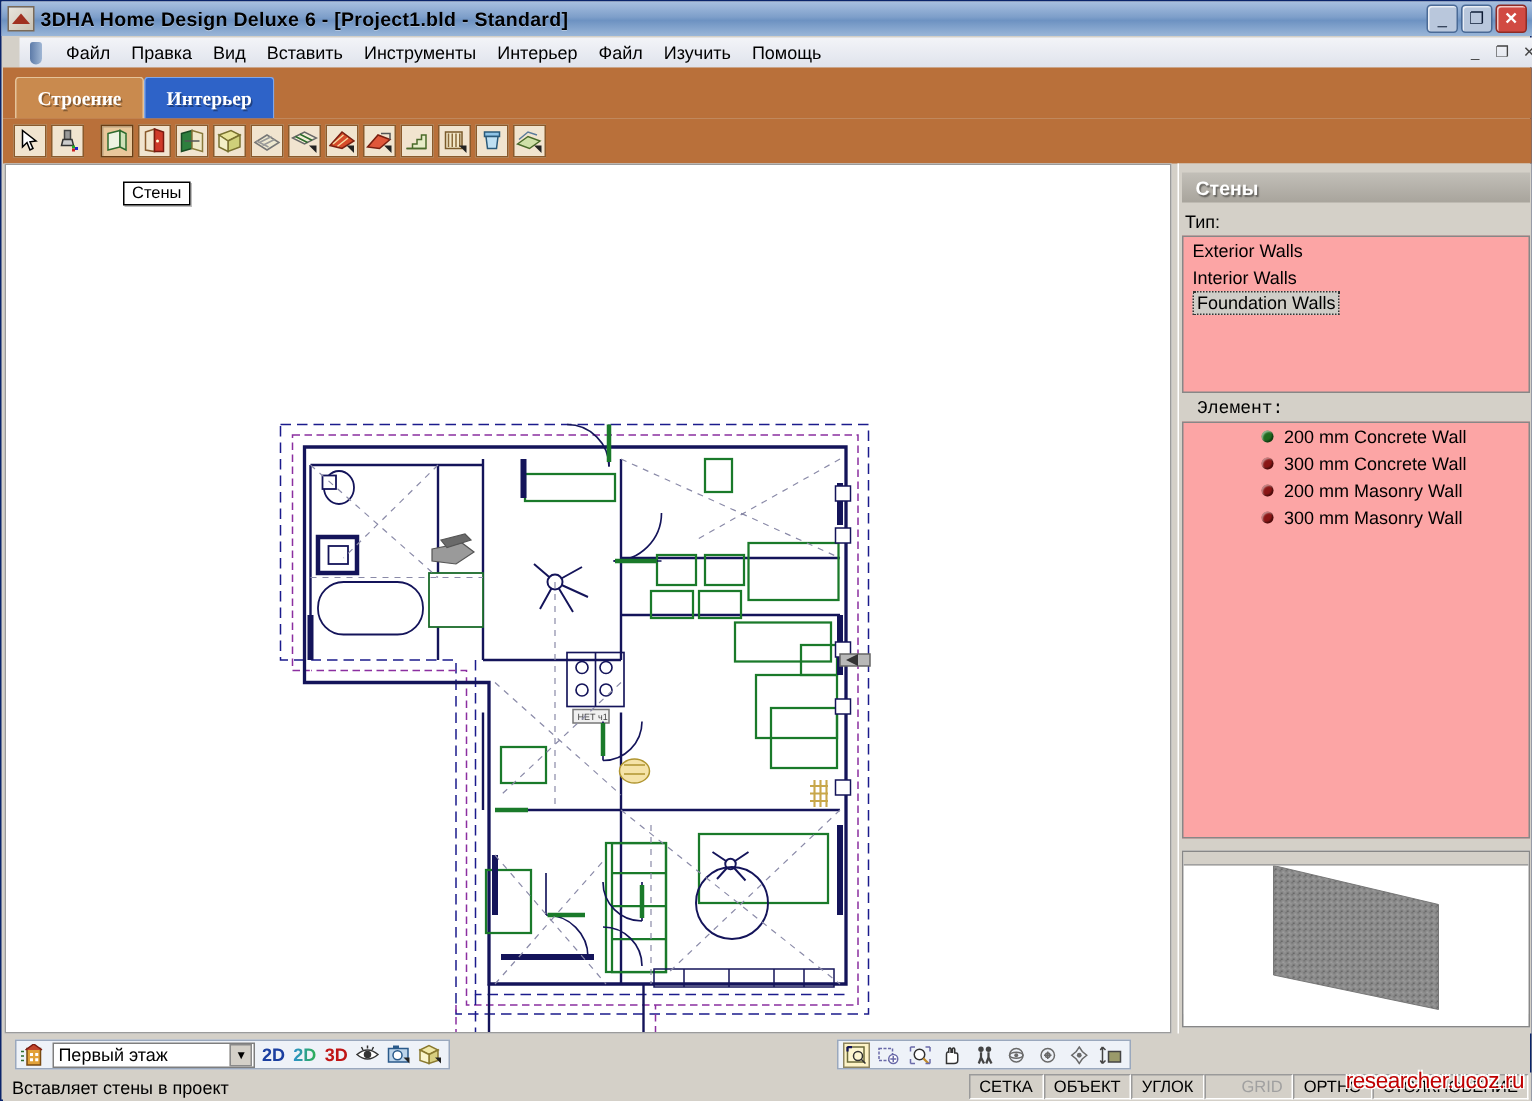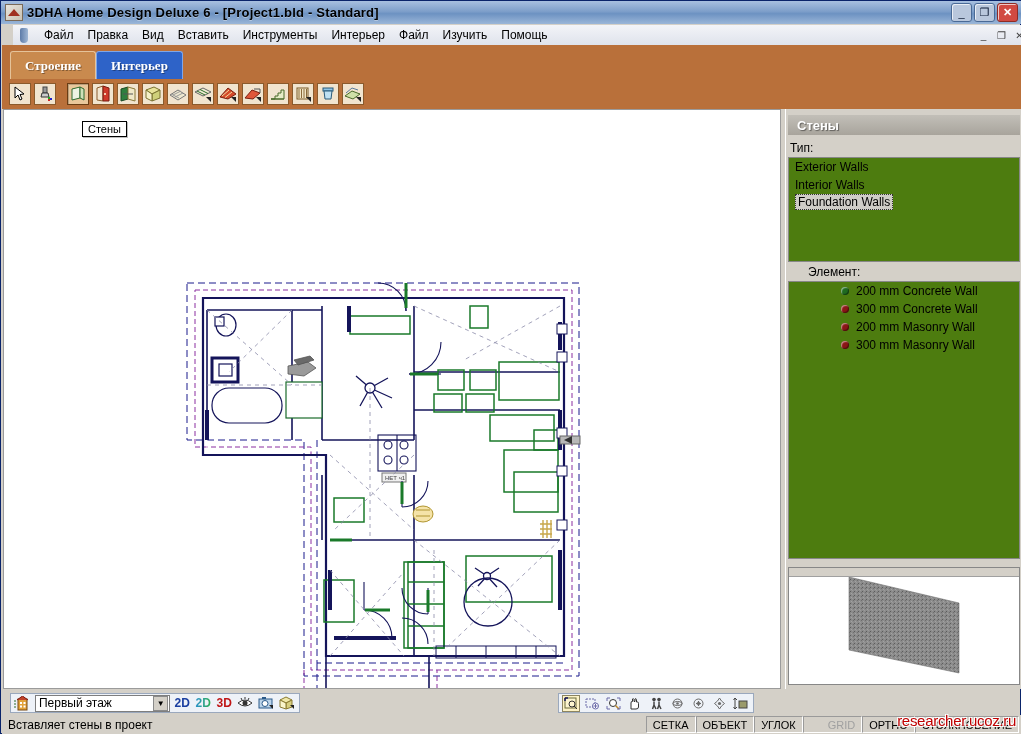--- a/index.html
+++ b/index.html
@@ -56,21 +56,21 @@
   .tooltip{position:absolute;left:78px;top:11px;background:#fff;border:1px solid #000;
     padding:1px 5px;font-size:11px;color:#000;z-index:9;box-shadow:1px 1px 0 rgba(0,0,0,.25);}
 
   
   .rpanel{position:absolute;left:784px;top:108px;width:236px;height:580px;background:#d4d0c8;box-sizing:border-box;
     border-left:1px solid #fff;}
   .rhead{position:absolute;left:2px;top:6px;width:232px;height:20px;
     background:linear-gradient(180deg,#c2bfb8,#a8a49c);display:flex;align-items:center;padding-left:9px;box-sizing:border-box;}
   .rhead span{font-size:13px;font-weight:bold;color:#fff;text-shadow:1px 1px 1px rgba(0,0,0,.45);}
   .rlabel{position:absolute;font-size:12px;color:#000;}
-  .rlist{position:absolute;background:#4d7c0f;border:1px solid #878787;box-sizing:border-box;overflow:hidden;}
+  .rlist{position:absolute;background:#fca5a5;border:1px solid #878787;box-sizing:border-box;overflow:hidden;}
   .rlist .it{padding:2px 6px;font-size:12px;color:#000;white-space:nowrap;}
   .rlist .it.sel{background:#cfcdc7;border:1px dotted #333;display:inline-block;margin-left:4px;padding:0 2px;}
   .elist .it{display:flex;align-items:center;gap:7px;padding:2px 8px;font-size:12px;margin-left:44px;}
   .dot{width:8px;height:8px;border-radius:50%;flex:0 0 auto;
     box-shadow:inset -1px -1px 1px rgba(0,0,0,.45),inset 1px 1px 1px rgba(255,255,255,.5);}
   .preview{position:absolute;left:2px;top:458px;width:232px;height:118px;background:#fff;border:1px solid #878787;box-sizing:border-box;overflow:hidden;}
   .pvsb{position:absolute;left:0;top:0;right:0;height:9px;background:#d4d0c8;border-bottom:1px solid #a0a0a0;box-sizing:border-box;}
 
   
   .botbar{position:absolute;left:1px;top:690px;width:869px;height:24px;background:#d4d0c8;box-sizing:border-box;}
@@ -413,21 +413,21 @@
   <div class="rpanel">
     <div class="rhead">
       <span>Стены</span>
     </div>
     <div class="rlabel" style="left:4px;top:32px;">Тип:</div>
     <div class="rlist" style="left:2px;top:48px;width:232px;height:105px;">
       <div class="it">Exterior Walls</div>
       <div class="it">Interior Walls</div>
       <div style="padding:0 2px;"><span class="it sel">Foundation Walls</span></div>
     </div>
-    <div class="rlabel" style="left:22px;top:156px;">Элемент:</div>
+    <div class="rlabel" style="left:12px;top:156px;font-family:Liberation Mono, monospace;">Элемент:</div>
     <div class="rlist elist" style="left:2px;top:172px;width:232px;height:278px;">
       <div class="it">
         <span class="dot" style="background:#1f6b1f"></span>
         <span>200 mm Concrete Wall</span>
       </div>
       <div class="it">
         <span class="dot" style="background:#8b1616"></span>
         <span>300 mm Concrete Wall</span>
       </div>
       <div class="it">

